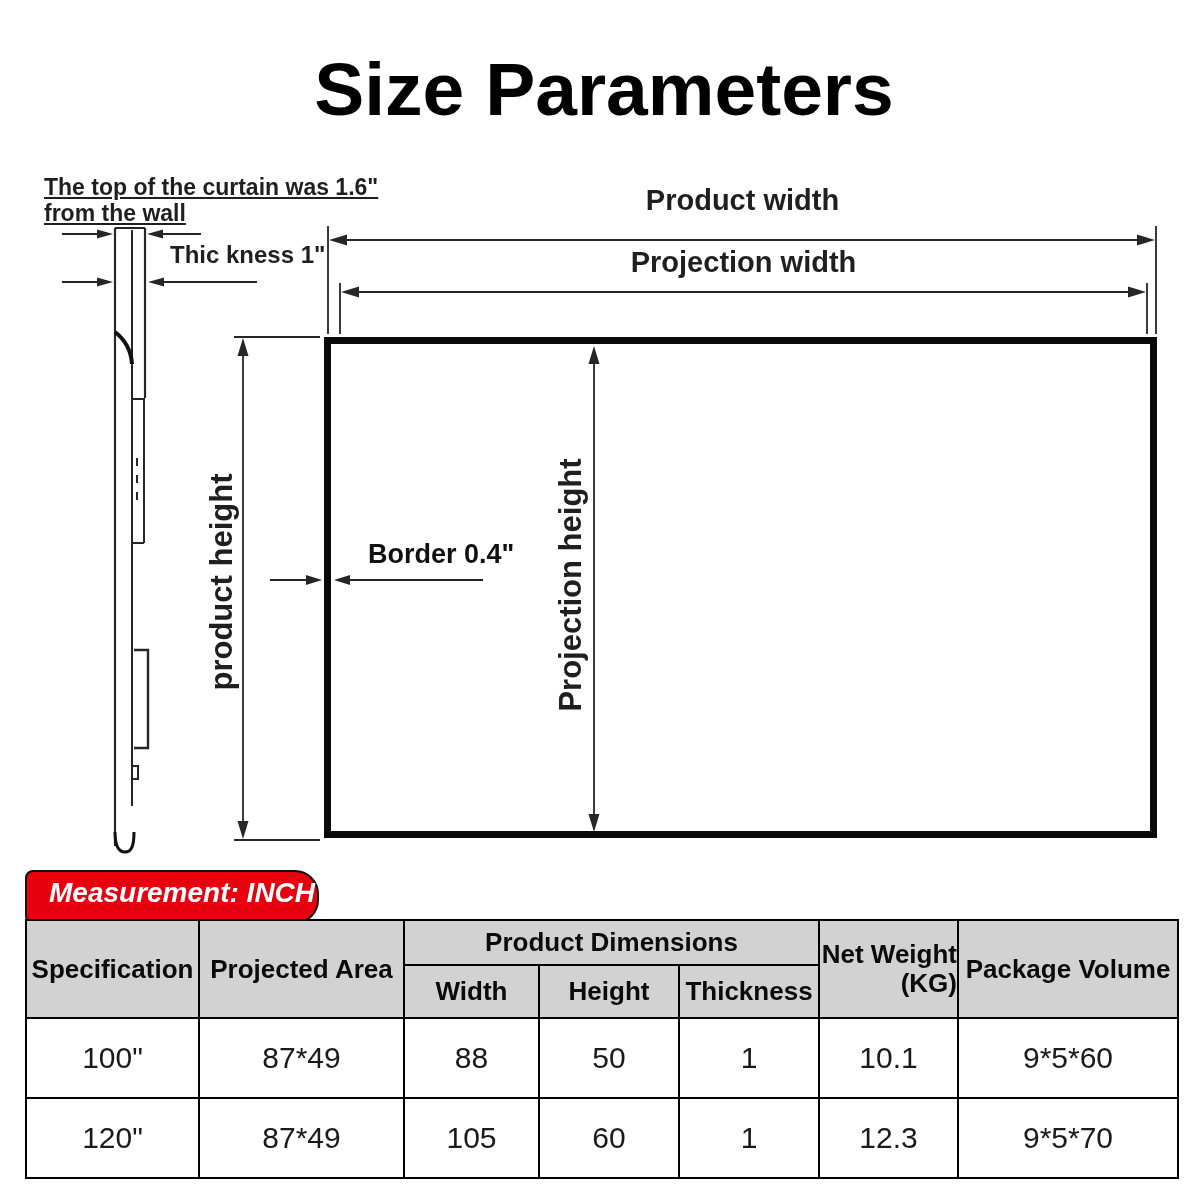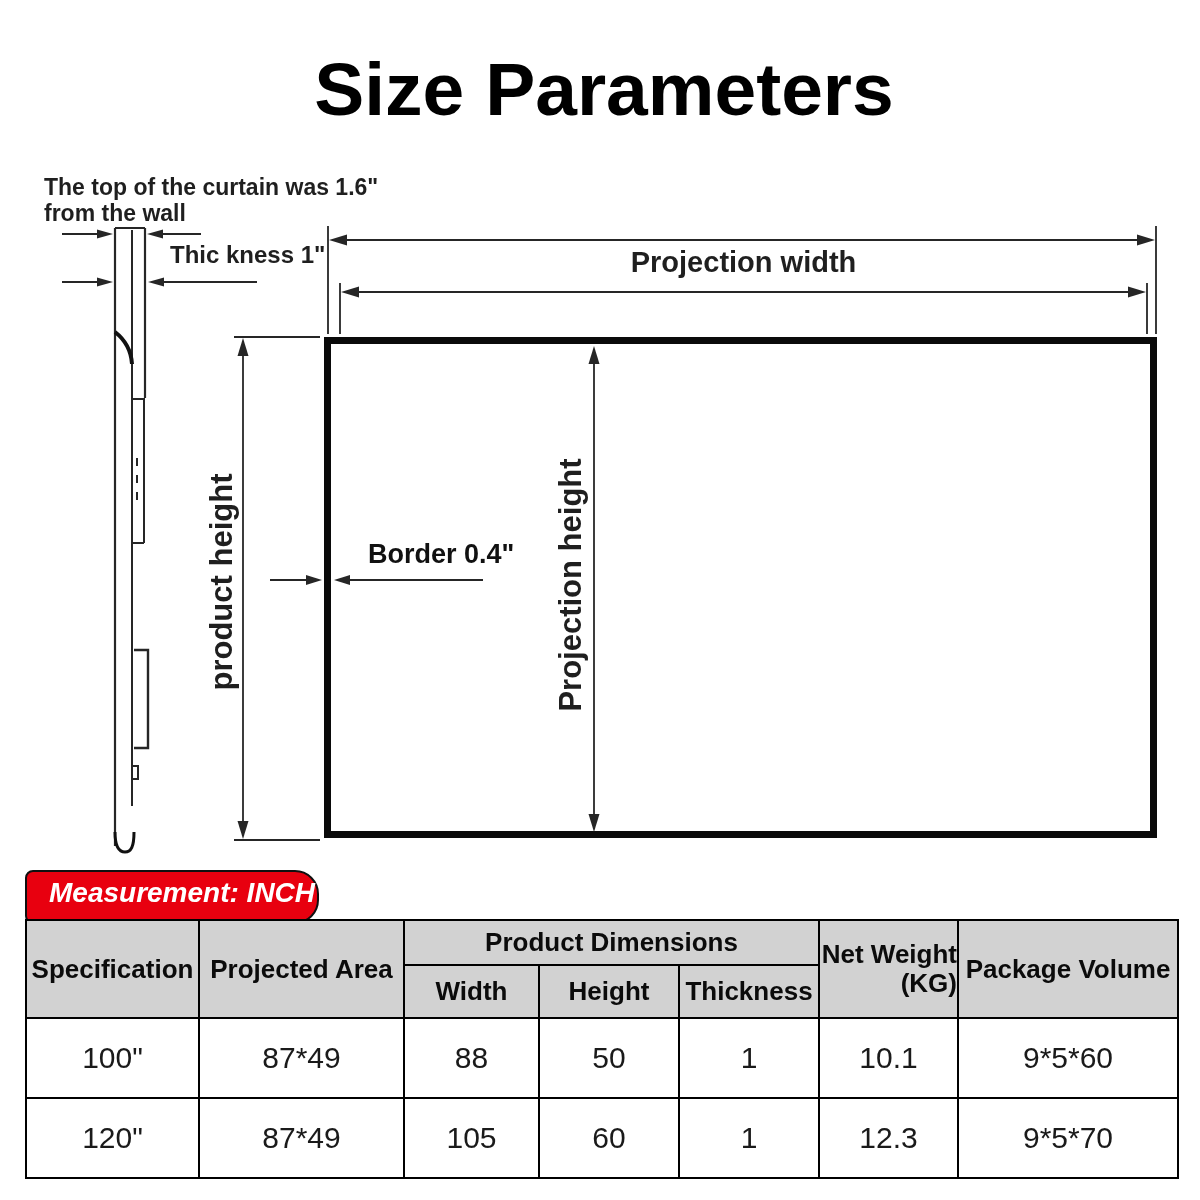--- a/index.html
+++ b/index.html
@@ -6,21 +6,21 @@
   .canvas{
     position:relative;width:1200px;height:1200px;background:#ffffff;
     font-family:"Liberation Sans",sans-serif;color:#111;overflow:hidden;padding-left:8px;
   }
   .page-title{
     position:absolute;left:0;top:46px;width:100%;text-align:center;
     font-size:75px;font-weight:bold;color:#000;letter-spacing:0px;white-space:nowrap;
   }
   svg.linework{position:absolute;left:0;top:0;}
   .lbl{position:absolute;color:#1f1f1f;white-space:nowrap;}
-  .curtain-note{left:44px;top:174px;font-size:23px;font-weight:600;line-height:26px;}
+  .curtain-note{left:44px;top:174px;font-size:23px;font-weight:600;line-height:26px;text-decoration:underline;}
   .thickness-lbl{left:170px;top:241px;font-size:24px;font-weight:600;}
   .product-width-lbl{left:328px;top:184px;width:829px;text-align:center;font-size:29px;font-weight:600;}
   .projection-width-lbl{left:340px;top:246px;width:807px;text-align:center;font-size:29px;font-weight:600;}
   .rot{transform:rotate(-90deg);transform-origin:center center;text-align:center;width:300px;}
   .product-height-lbl{left:72px;top:564px;font-size:31px;font-weight:600;}
   .projection-height-lbl{left:421px;top:567px;font-size:31px;font-weight:600;}
   .border-lbl{left:368px;top:539px;font-size:27px;font-weight:bold;color:#111;}
   .measurement-badge{
     position:absolute;left:25px;top:870px;width:294px;height:54px;box-sizing:border-box;
     background:#e8000f;border:2px solid #101010;border-radius:8px 24px 24px 8px;
@@ -114,20 +114,21 @@
       <path d="M350,580 H483" stroke-width="1.8"></path>
       <polygon points="334,580 350,575 350,585" fill="#262626" stroke="none"></polygon>
     </g>
   </svg>
 
   <div class="lbl curtain-note">
     <div>The top of the curtain was 1.6"</div>
     <div>from the wall</div>
   </div>
   <div class="lbl thickness-lbl">Thic kness 1"</div>
+  <div class="lbl product-width-lbl">Product width</div>
   <div class="lbl projection-width-lbl">Projection width</div>
   <div class="lbl rot product-height-lbl">product height</div>
   <div class="lbl rot projection-height-lbl">Projection height</div>
   <div class="lbl border-lbl">Border 0.4"</div>
 
   <div class="measurement-badge">
     <span>Measurement: INCH</span>
   </div>
 
   <table class="spec-table">

